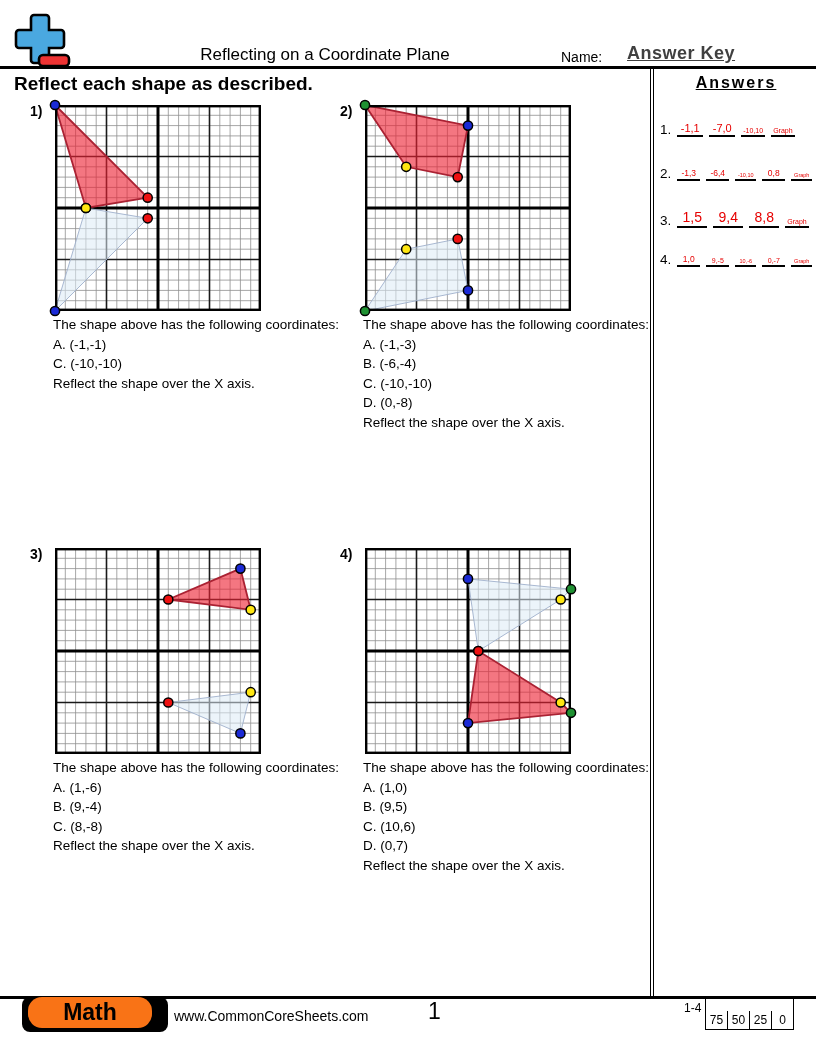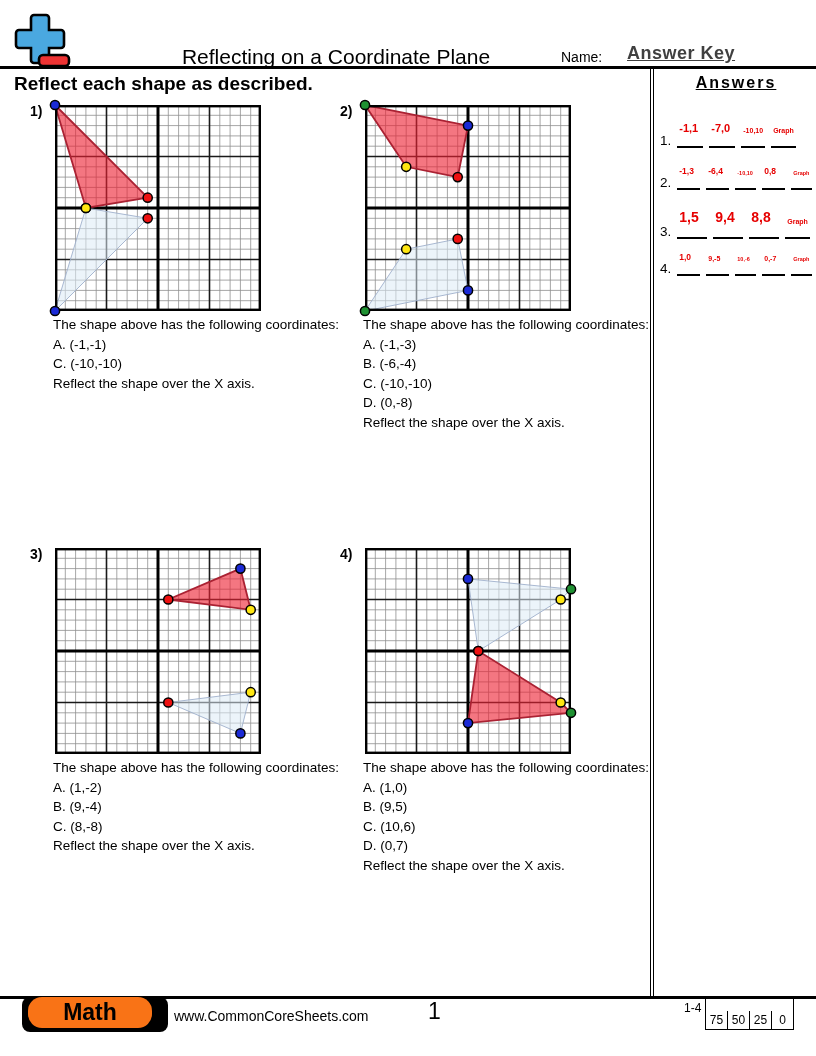--- a/index.html
+++ b/index.html
@@ -1,34 +1,34 @@
 <!DOCTYPE html>
 <html><head>
 <meta charset="utf-8">
 <style>
   html,body { margin:0; padding:0; background:#fff; }
   .page { position:relative; width:816px; height:1056px; background:#fff; overflow:hidden;
           font-family:"Liberation Sans", sans-serif; color:#000; }
 
   
   .logo { position:absolute; left:13px; top:12px; }
-  .ws-title { position:absolute; left:0; top:45px; width:650px; text-align:center; font-size:21px;padding-left:11px; }
+  .ws-title { position:absolute; left:0; top:45px; width:650px; text-align:center; font-size:17px; }
   .name-label { position:absolute; left:561px; top:49px; font-size:14px; }
   .name-value { position:absolute; left:627px; top:43px; font-size:18px; font-weight:bold; letter-spacing:.5px; }
   .header-rule { position:absolute; left:0; top:66px; width:816px; height:3px; background:#000; }
   .instruction { position:absolute; left:14px; top:73px; font-size:19px; font-weight:bold; }
 
   
   .divider { position:absolute; left:650px; top:69px; height:928px; width:2px;
              border-left:1.5px solid #000; border-right:1.5px solid #000; }
   .answers-heading { position:absolute; left:656px; top:74px; width:160px; text-align:center;
                      font-size:16px; font-weight:bold; text-decoration:underline; letter-spacing:2px; }
   .answer-row { position:absolute; left:660px; width:154px; display:flex; align-items:flex-end; gap:6px; }
   .answer-num { font-size:13.5px; line-height:15px; }
-  .answer-item { border-bottom:2px solid #000; text-align:left; font-weight:bold; padding:0 2px 12px 2px; }
+  .answer-item { border-bottom:2px solid #000; text-align:center; font-weight:normal; padding:0 2px 1px 2px; }
   .sz-lg  { font-size:14px;  min-width:26px; }
   .sz-md  { font-size:11px;  min-width:22px; }
   .sz-sm  { font-size:8.5px; min-width:19px; }
   .sz-xs  { font-size:7px;   min-width:19px; }
   .sz-xxs { font-size:5.5px; min-width:17px; }
 
   
   .problem { position:absolute; width:302px; }
   .problem-number { position:absolute; left:0; top:7px; font-size:14px; font-weight:bold; }
   .graph-wrap { margin-left:25px; padding-top:9px; line-height:0; }
@@ -167,21 +167,21 @@
             <rect x="1.2" y="1.2" width="203.6" height="203.6" fill="none" stroke="#000" stroke-width="2.4"></rect>
             <circle cx="113.3" cy="154.5" r="4.6" fill="#ee1111" stroke="#000" stroke-width="1.5"></circle>
             <circle cx="195.7" cy="144.2" r="4.6" fill="#ffe712" stroke="#000" stroke-width="1.5"></circle>
             <circle cx="185.4" cy="185.4" r="4.6" fill="#1b2ad6" stroke="#000" stroke-width="1.5"></circle>
             <circle cx="113.3" cy="51.5" r="4.6" fill="#ee1111" stroke="#000" stroke-width="1.5"></circle>
             <circle cx="195.7" cy="61.8" r="4.6" fill="#ffe712" stroke="#000" stroke-width="1.5"></circle>
             <circle cx="185.4" cy="20.6" r="4.6" fill="#1b2ad6" stroke="#000" stroke-width="1.5"></circle>
           </svg></div>
         <div class="problem-text">
           <div>The shape above has the following coordinates:</div>
-          <div>A. (1,-2)</div>
+          <div>A. (1,-6)</div>
           <div>B. (9,-4)</div>
           <div>C. (8,-8)</div>
           <div>Reflect the shape over the X axis.</div>
         </div>
       </div>
       <div class="problem" id="p4">
         <div class="problem-number">4)</div>
         <div class="graph-wrap"><svg width="206" height="206" viewBox="0 0 206 206">
             <rect width="206" height="206" fill="#ffffff"></rect>
             <path d="M10.3 0V206M0 10.3H206M20.6 0V206M0 20.6H206M30.9 0V206M0 30.9H206M41.2 0V206M0 41.2H206M61.8 0V206M0 61.8H206M72.1 0V206M0 72.1H206M82.4 0V206M0 82.4H206M92.7 0V206M0 92.7H206M113.3 0V206M0 113.3H206M123.6 0V206M0 123.6H206M133.9 0V206M0 133.9H206M144.2 0V206M0 144.2H206M164.8 0V206M0 164.8H206M175.1 0V206M0 175.1H206M185.4 0V206M0 185.4H206M195.7 0V206M0 195.7H206" stroke="#8f8f8f" stroke-width="0.8" fill="none"></path>

